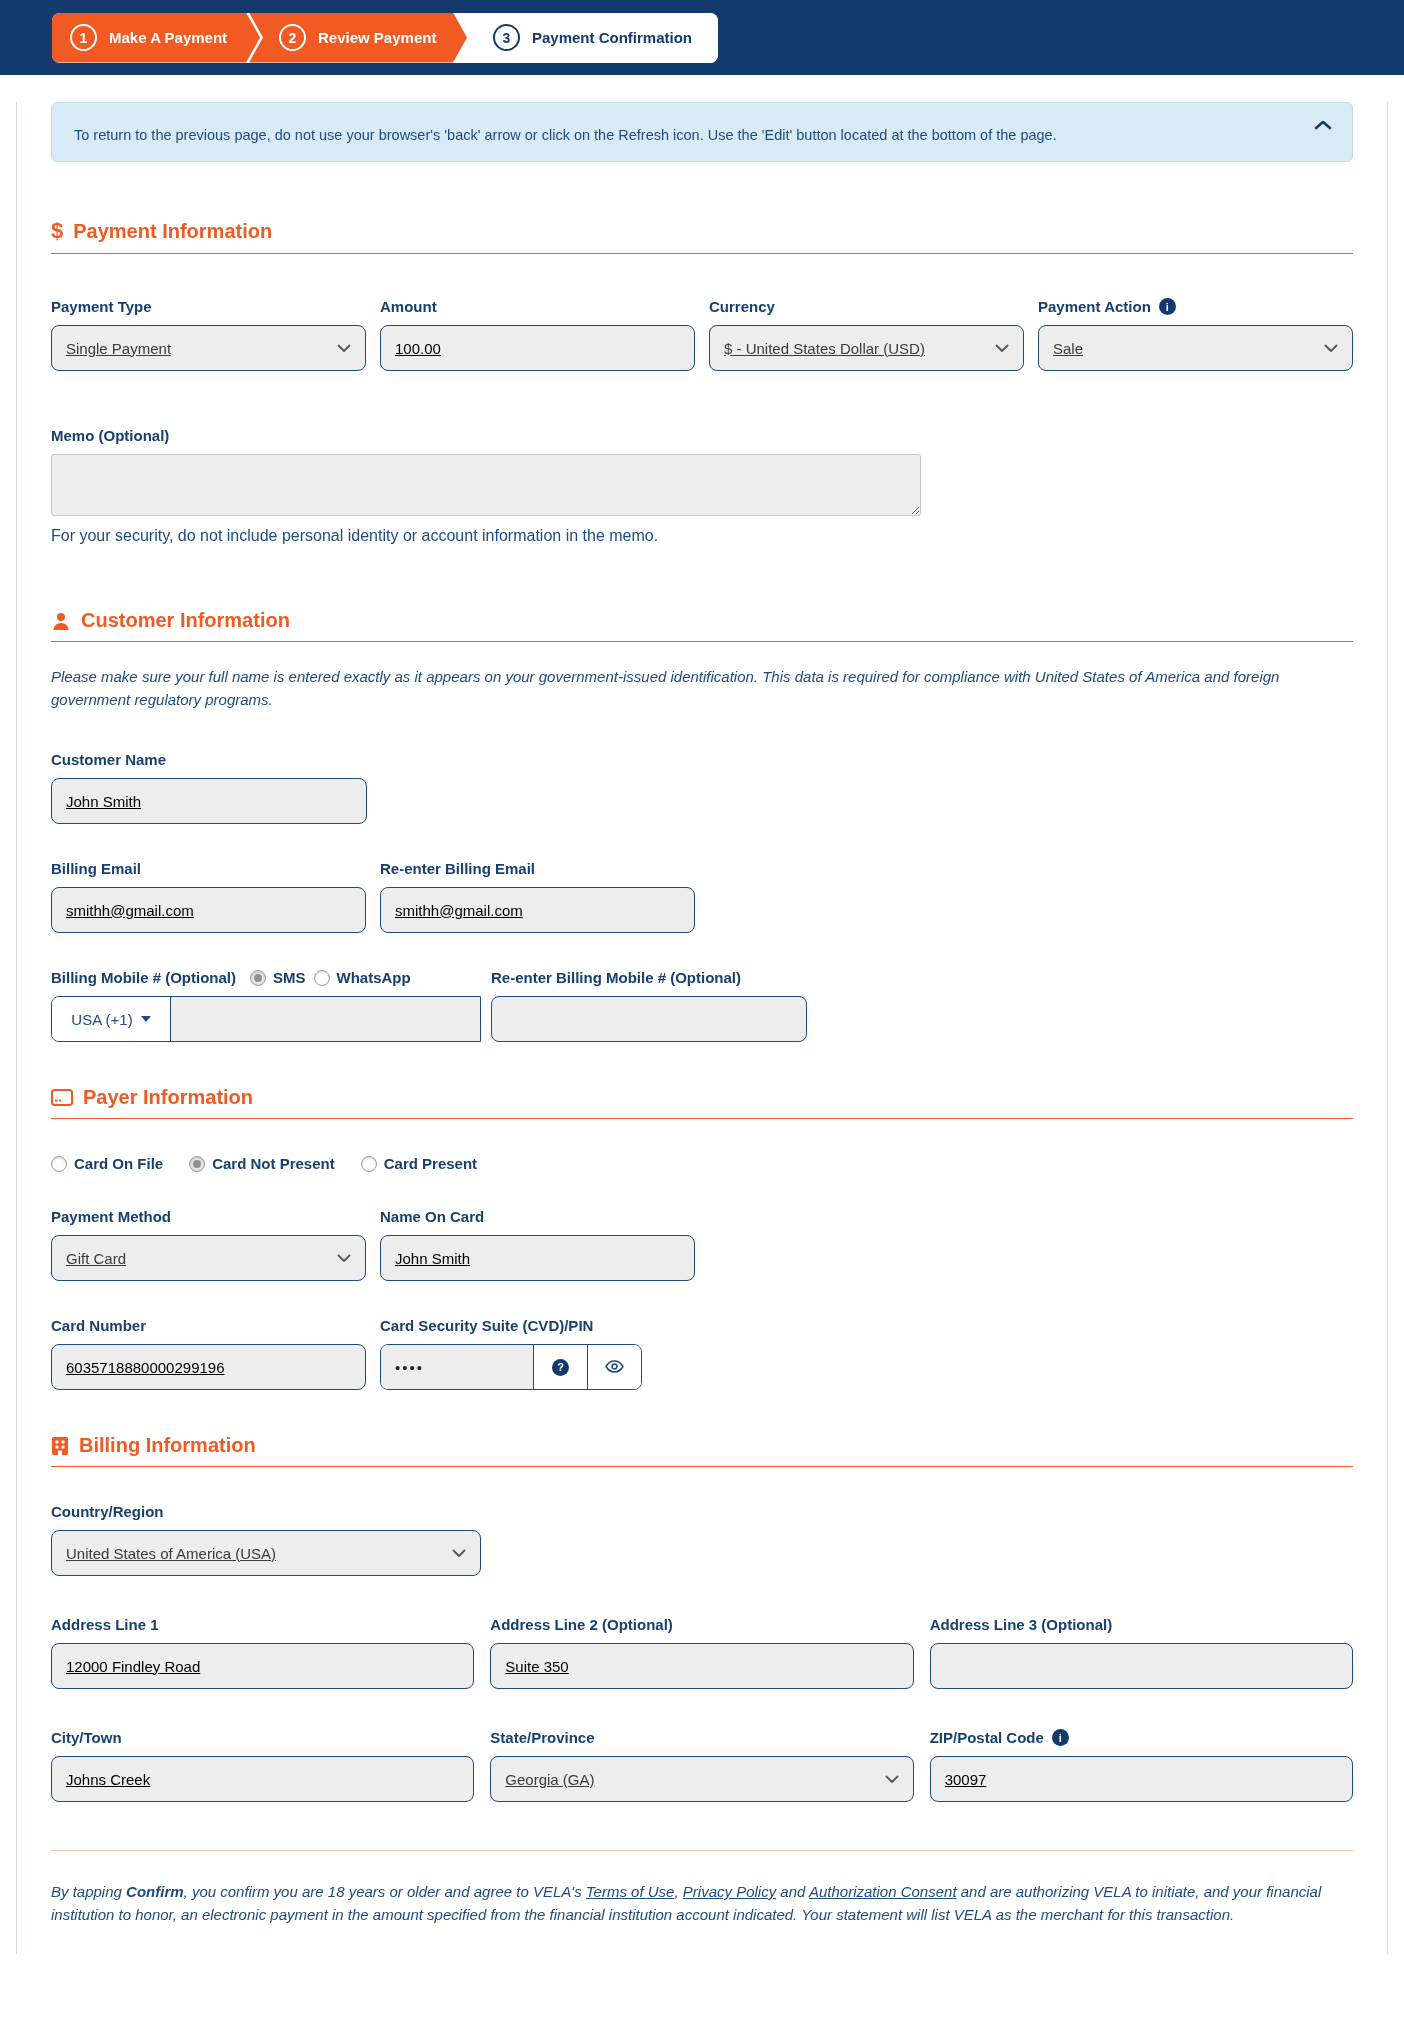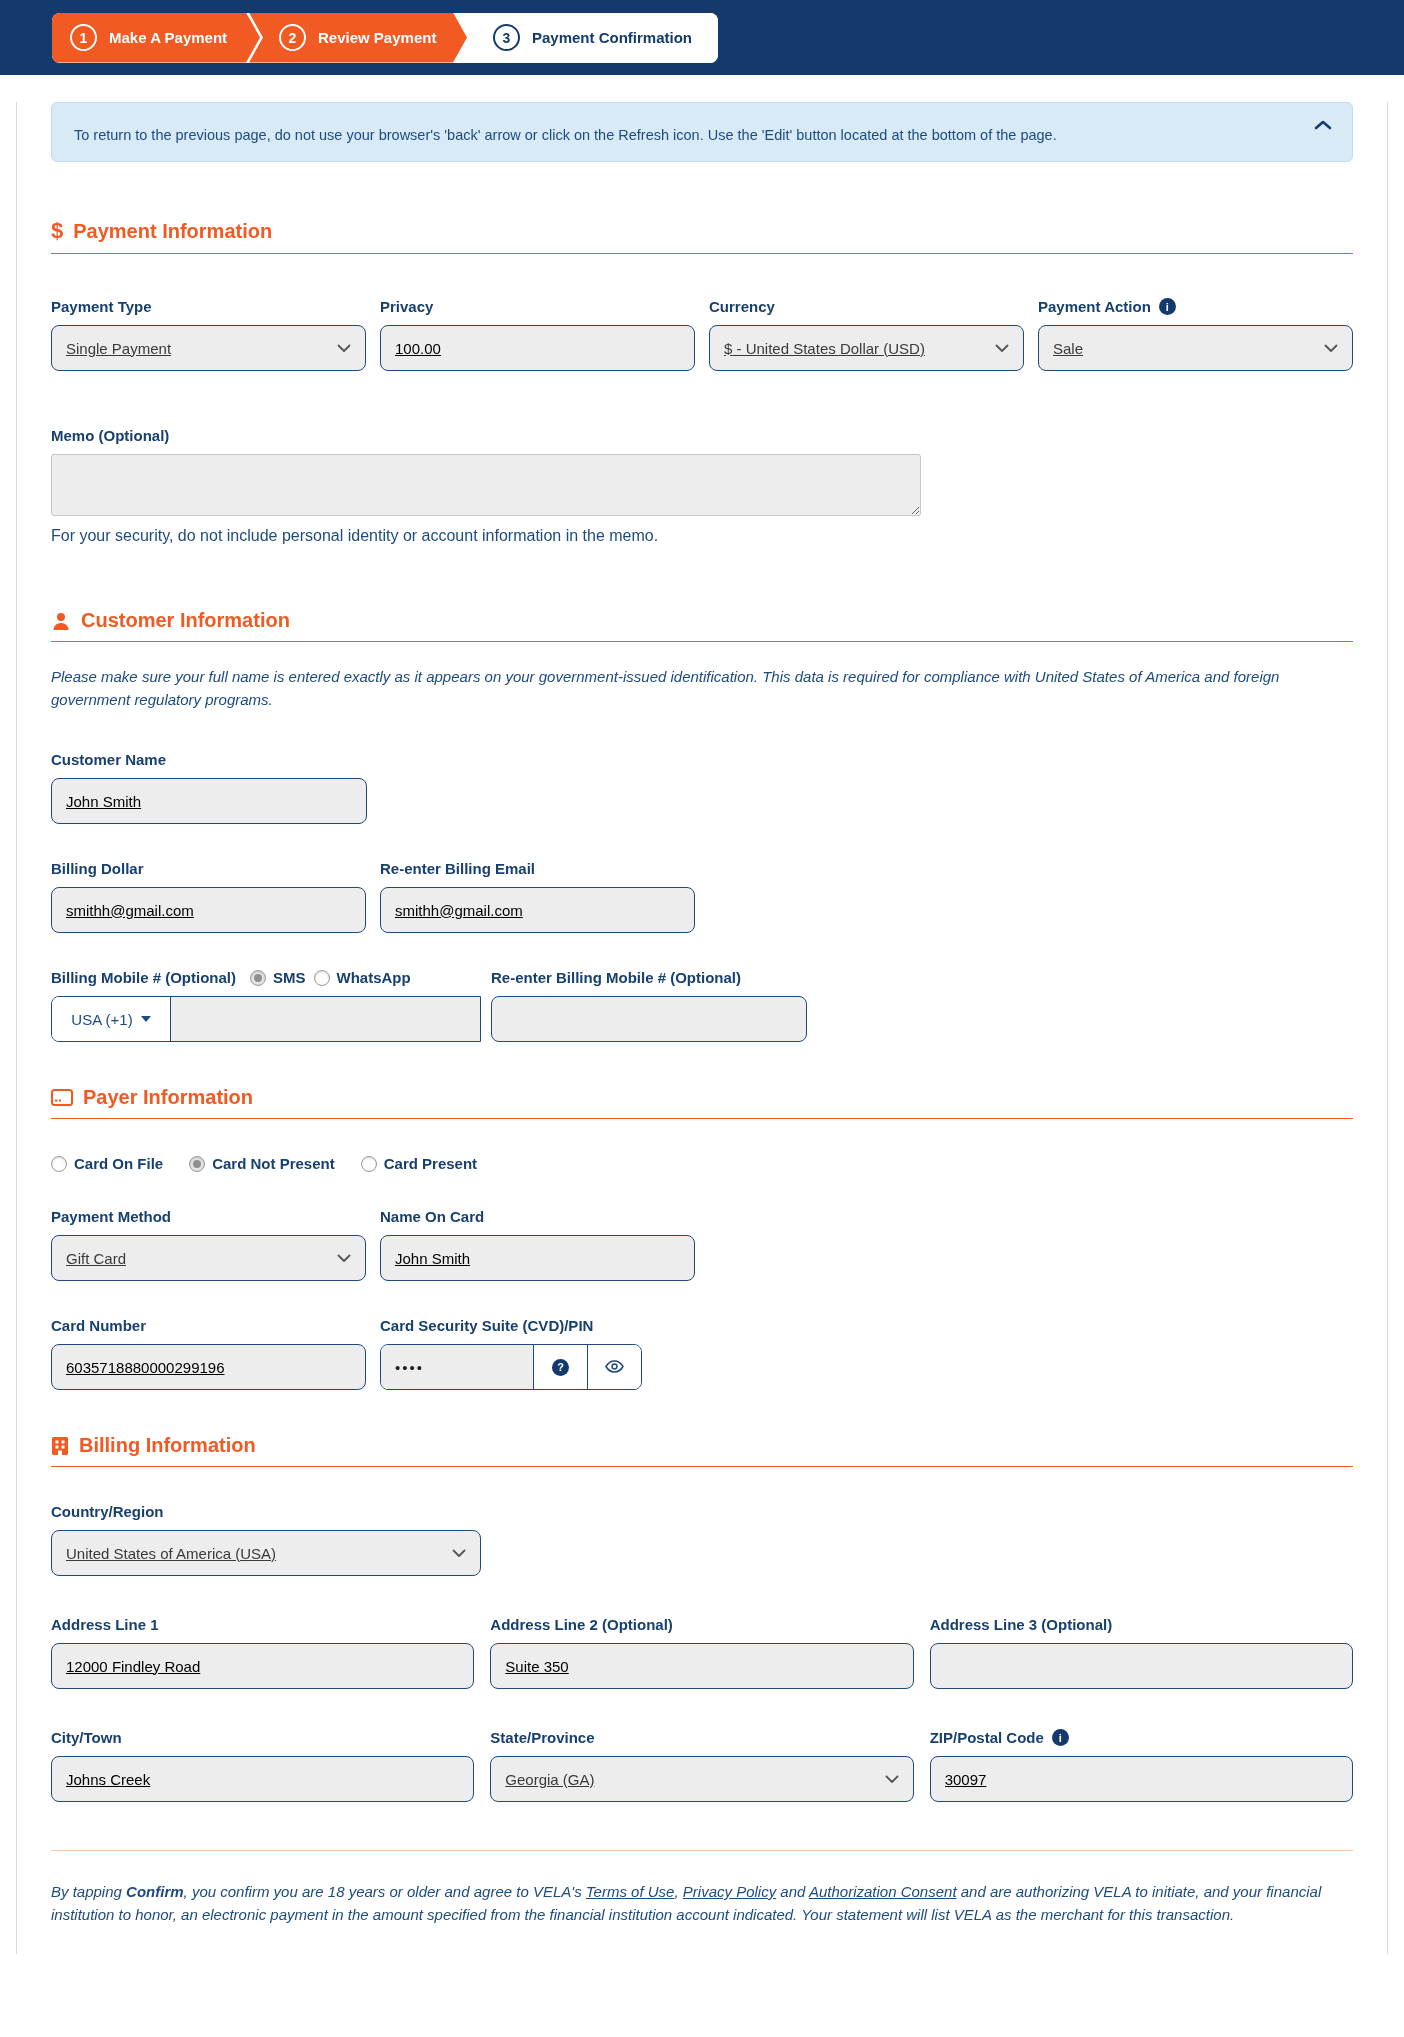--- a/index.html
+++ b/index.html
@@ -202,21 +202,21 @@
       <div class="selectbox">
         <span>Single Payment</span>
         <span class="caret">
           <svg width="14" height="9" viewBox="0 0 14 9">
               <polyline points="1.5,1.5 7,7 12.5,1.5" fill="none" stroke="#555" stroke-width="1.8" stroke-linecap="round" stroke-linejoin="round"></polyline>
             </svg>
         </span>
       </div>
     </div>
     <div>
-      <div class="flabel">Privacy</div>
+      <div class="flabel">Amount</div>
       <input class="field" type="text" value="100.00" style="">
     </div>
     <div>
       <div class="flabel">Currency</div>
       <div class="selectbox">
         <span>$ - United States Dollar (USD)</span>
         <span class="caret">
           <svg width="14" height="9" viewBox="0 0 14 9">
               <polyline points="1.5,1.5 7,7 12.5,1.5" fill="none" stroke="#555" stroke-width="1.8" stroke-linecap="round" stroke-linejoin="round"></polyline>
             </svg>
@@ -257,21 +257,21 @@
 
   <div class="notice">Please make sure your full name is entered exactly as it appears on your government-issued identification. This data is required for compliance with United States of America and foreign government regulatory programs.</div>
 
   <div class="mt40" style="width:316px;">
     <div class="flabel">Customer Name</div>
     <input class="field" type="text" value="John Smith" style="">
   </div>
 
   <div class="grid4 row">
     <div>
-      <div class="flabel">Billing Dollar</div>
+      <div class="flabel">Billing Email</div>
       <input class="field" type="text" value="smithh@gmail.com" style="">
     </div>
     <div>
       <div class="flabel">Re-enter Billing Email</div>
       <input class="field" type="text" value="smithh@gmail.com" style="">
     </div>
   </div>
 
   <div class="row" style="display:grid;grid-template-columns:430px 316px;column-gap:10px;">
     <div>

